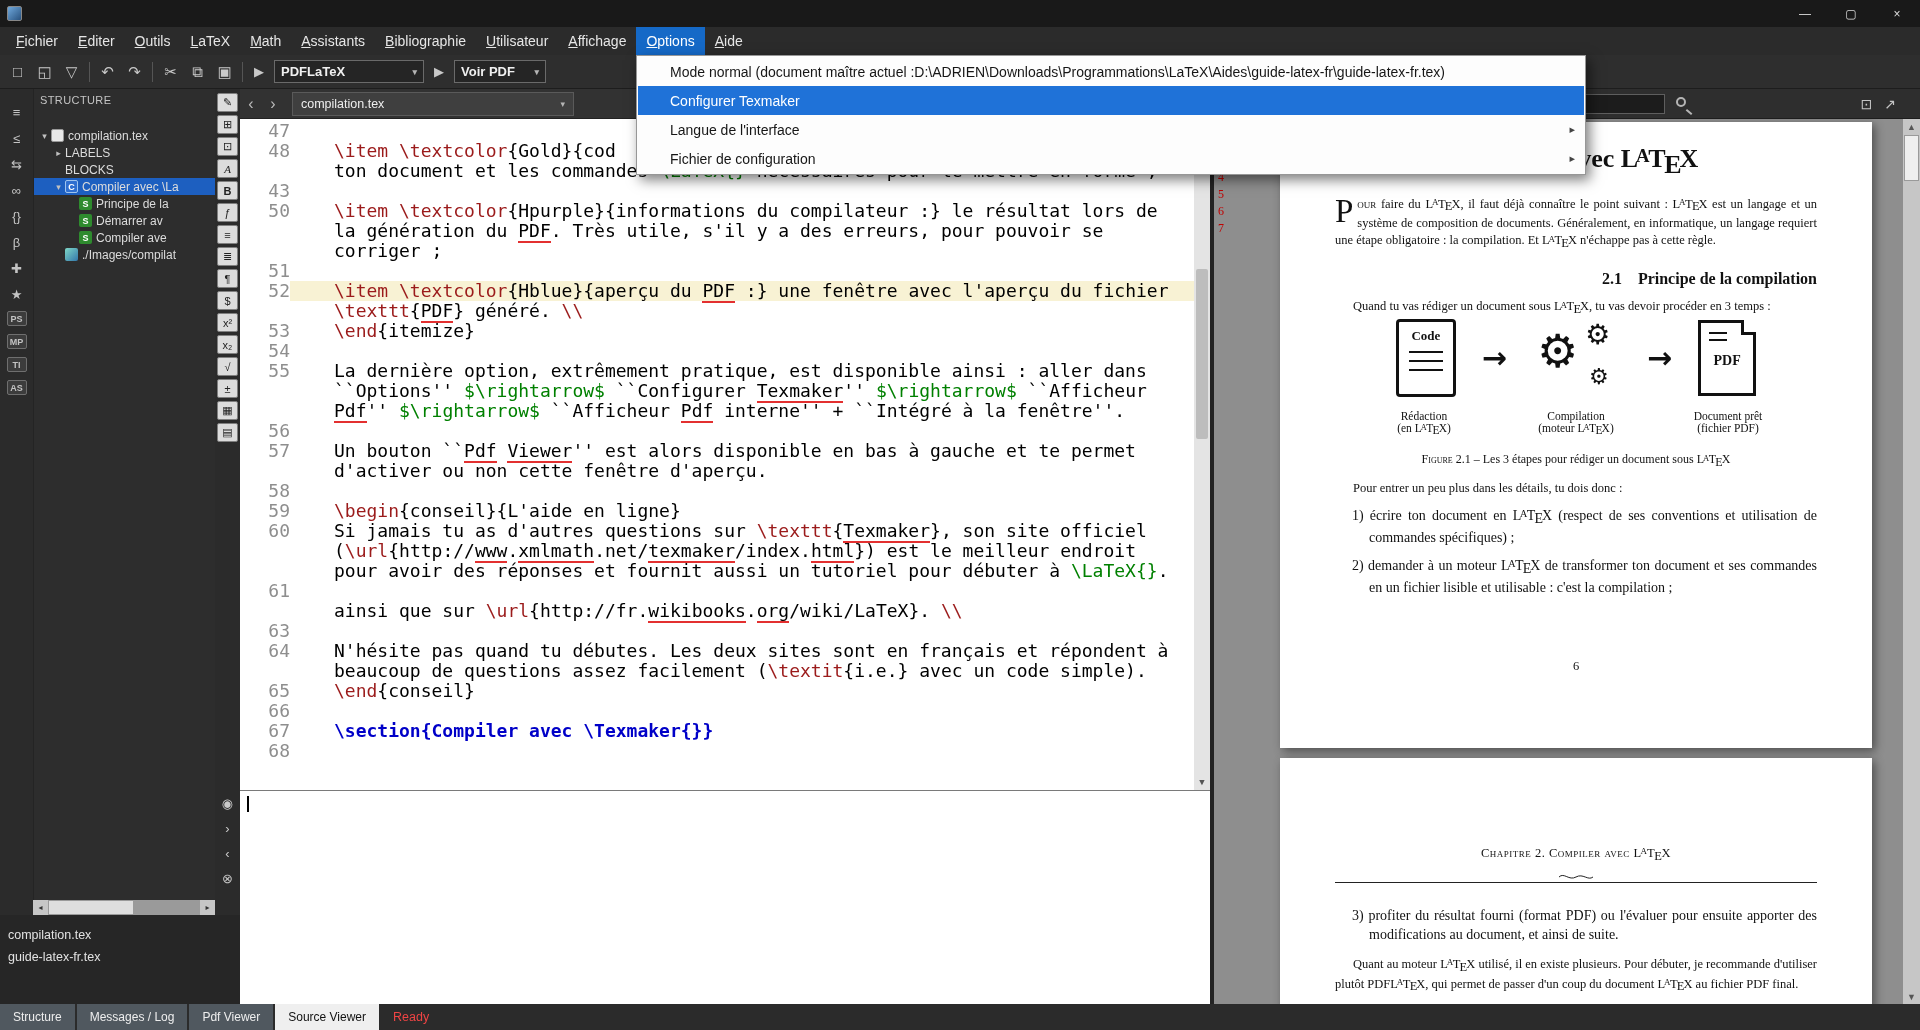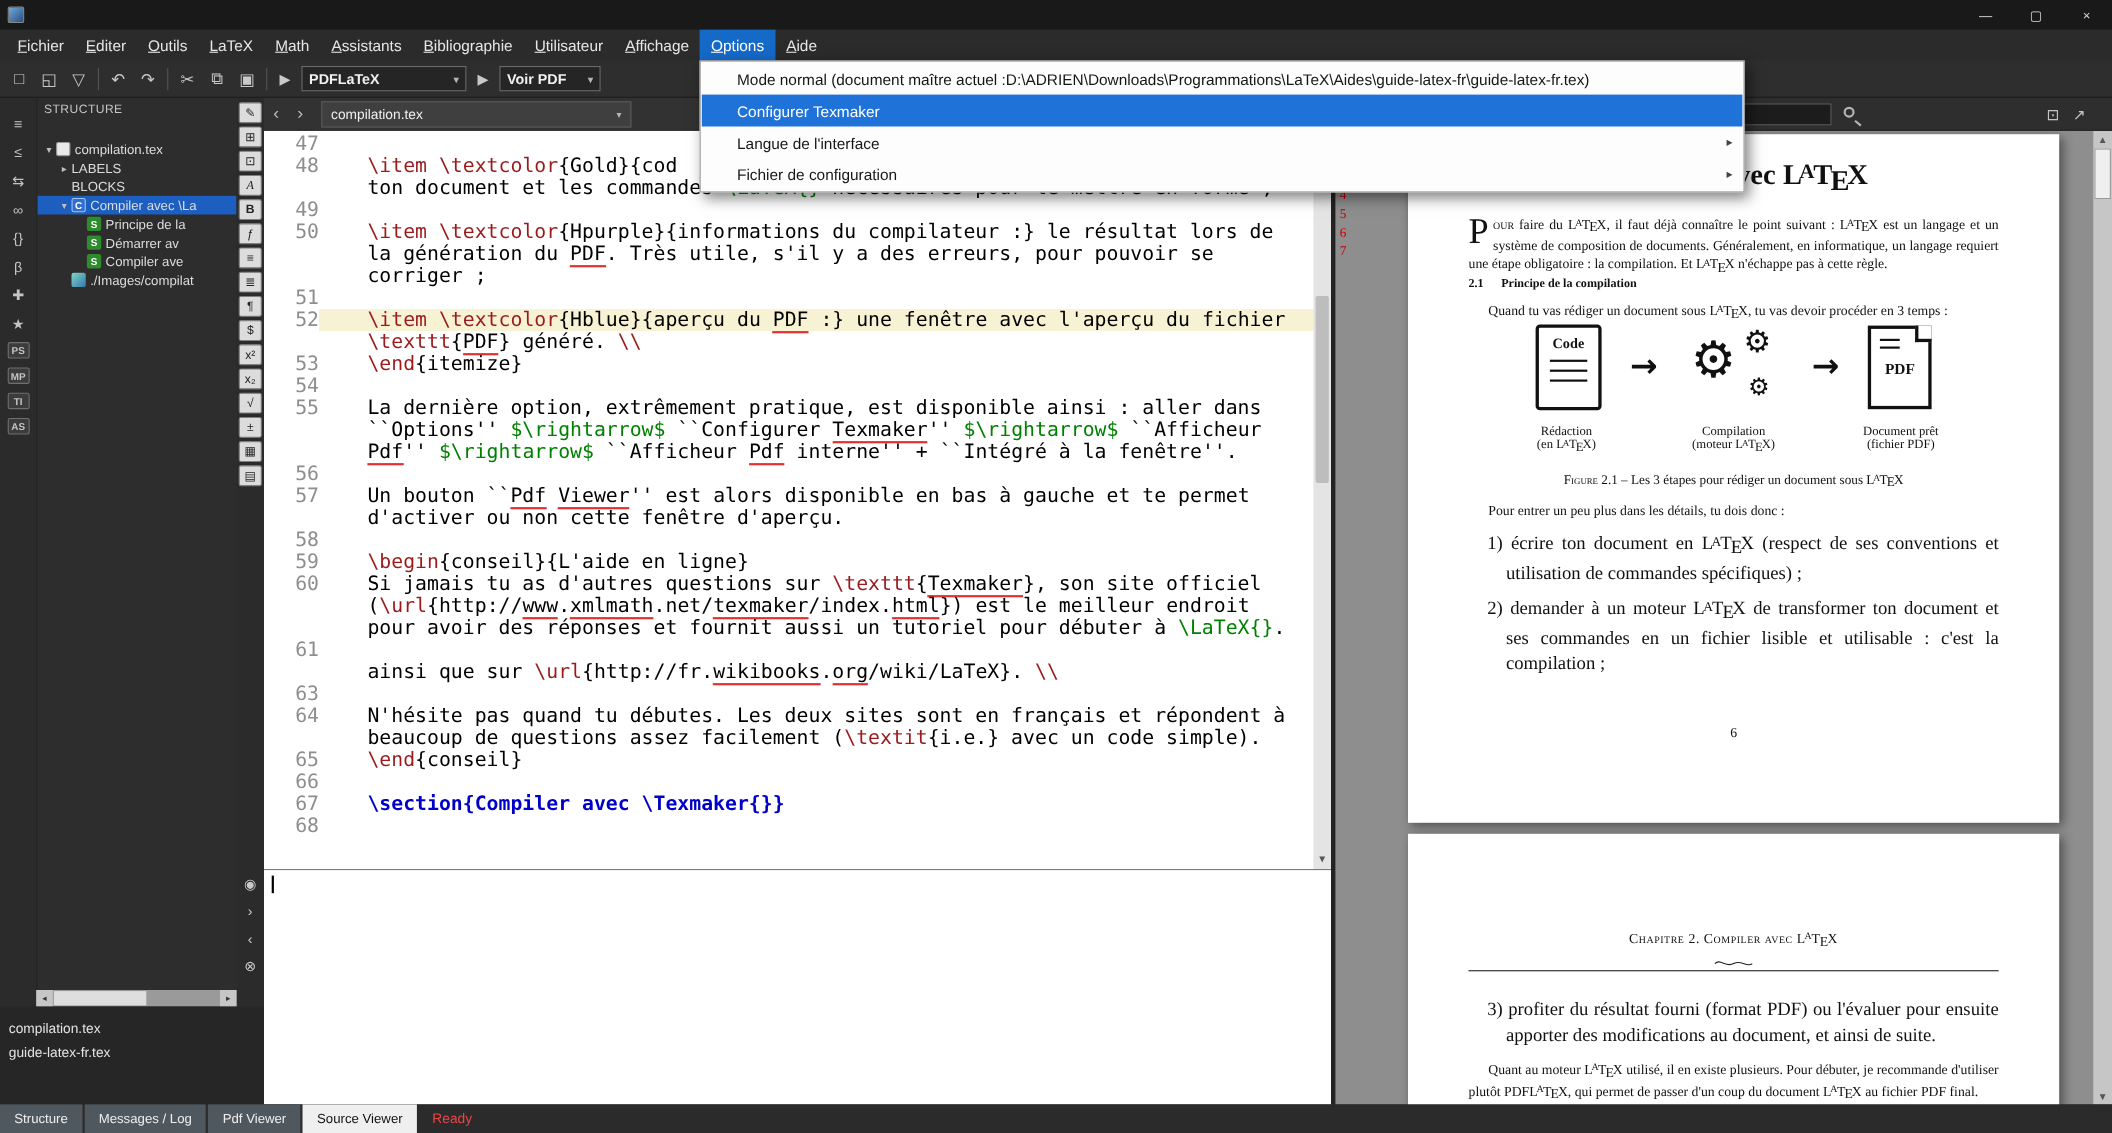--- a/index.html
+++ b/index.html
@@ -112,21 +112,21 @@
 
   .page{position:absolute;left:66px;width:592px;background:#fff;box-shadow:3px 3px 9px rgba(0,0,0,.45);font-family:"Liberation Serif",serif;color:#111;}
   .page1{top:3px;height:626px;padding:16px 55px 0;}
   .page2{top:639px;height:420px;padding:88px 55px 0;}
 
   .p-title{text-align:center;font-size:26px;font-weight:bold;margin-top:6px;}
   .p-body{font-size:12.5px;line-height:1.36;text-align:justify;}
   .p-intro{margin-top:16px;}
   .dropcap{float:left;font-size:33px;line-height:27px;margin:2px 4px 0 0;}
   .sc{font-variant:small-caps;}
-  .p-section{font-size:11px;font-weight:bold;}
+  .p-section{margin-top:18px;font-size:16px;font-weight:bold;text-align:right;}
   .p-section .snum{margin-right:16px;}
   .p-para{margin-top:10px;text-indent:18px;}
   .figure-row{display:flex;justify-content:center;align-items:center;gap:26px;}
   .fig-code{width:60px;height:78px;border:3px solid #111;border-radius:4px;text-align:center;padding-top:6px;font-weight:bold;font-size:13px;}
   .fig-code .line{height:0;border-top:2px solid #111;margin:7px 10px 0;}
   .fig-arrow{font-size:30px;font-weight:bold;font-family:"DejaVu Sans",sans-serif;}
   .fig-gears{position:relative;width:88px;height:80px;font-family:"DejaVu Sans",sans-serif;color:#111;}
   .g1{position:absolute;font-size:46px;left:4px;top:6px;}
   .g2{position:absolute;font-size:28px;left:52px;top:0;}
   .g3{position:absolute;font-size:22px;left:56px;top:46px;}
@@ -134,21 +134,21 @@
   .fig-pdf .fold{position:absolute;top:-3px;right:-3px;width:15px;height:15px;background:#fff;border-left:3px solid #111;border-bottom:3px solid #111;}
   .fig-pdf .plines{margin:9px 26px 0 8px;}
   .fig-pdf .plines div{border-top:2px solid #111;margin-top:5px;}
   .fig-pdf .ptxt{font-weight:bold;font-size:14px;margin-top:12px;}
   .fstep-row{display:flex;justify-content:center;gap:34px;margin-top:12px;text-align:center;}
   .fstep{width:118px;}
   .fstep-t{font-size:11.5px;}
   .fstep-s{font-size:11.5px;}
   .fig-caption{text-align:center;font-size:12px;margin-top:16px;}
   .cap-label{font-variant:small-caps;}
-  .pitem{margin-top:9px;padding-left:34px;text-indent:-17px;text-align:justify;font-size:17px;line-height:1.36;}
+  .pitem{margin-top:9px;padding-left:34px;text-indent:-17px;text-align:justify;font-size:14px;line-height:1.36;}
   .page-num{position:absolute;bottom:74px;left:0;width:100%;text-align:center;font-size:12.5px;}
 
   .p2-header{text-align:center;font-variant:small-caps;font-size:12.5px;letter-spacing:.5px;}
   .p2-orn{text-align:center;margin-top:3px;height:10px;}
   .p2-rule{border-top:1px solid #222;margin-top:5px;}
   .page2 .pitem{margin-top:23px;}
   .page2 .p-para{margin-top:12px;}
 
   
   .xA{font-size:.72em;vertical-align:.28em;margin:0 -.06em 0 -.12em;}
@@ -315,21 +315,21 @@
       <span>compilation.tex</span>
       <span class="sel-arrow">▾</span>
     </span>
   </div>
 
   <div class="editor">
     <div class="code-rows">
         <div class="crow"><span class="gut">47</span><span class="codeline"></span></div>
         <div class="crow"><span class="gut">48</span><span class="codeline"><span class="tk-c">\item</span><span class="tk-p"> </span><span class="tk-c">\textcolor</span><span class="tk-p">{Gold}{cod</span></span></div>
         <div class="crow"><span class="gut"></span><span class="codeline"><span class="tk-p">ton document et les commandes </span><span class="tk-m">\LaTeX{}</span><span class="tk-p"> nécessaires pour le mettre en forme ;</span></span></div>
-        <div class="crow"><span class="gut">49</span><span class="codeline"></span></div>
+        <div class="crow"><span class="gut">43</span><span class="codeline"></span></div>
         <div class="crow"><span class="gut">50</span><span class="codeline"><span class="tk-c">\item</span><span class="tk-p"> </span><span class="tk-c">\textcolor</span><span class="tk-p">{Hpurple}{informations du compilateur :} le résultat lors de</span></span></div>
         <div class="crow"><span class="gut"></span><span class="codeline"><span class="tk-p">la génération du </span><span class="tk-pu">PDF</span><span class="tk-p">. Très utile, s'il y a des erreurs, pour pouvoir se</span></span></div>
         <div class="crow"><span class="gut"></span><span class="codeline"><span class="tk-p">corriger ;</span></span></div>
         <div class="crow"><span class="gut">51</span><span class="codeline"></span></div>
         <div class="crow cur"><span class="gut">52</span><span class="codeline"><span class="tk-c">\item</span><span class="tk-p"> </span><span class="tk-c">\textcolor</span><span class="tk-p">{Hblue}{aperçu du </span><span class="tk-pu">PDF</span><span class="tk-p"> :} une fenêtre avec l'aperçu du fichier</span></span></div>
         <div class="crow"><span class="gut"></span><span class="codeline"><span class="tk-c">\texttt</span><span class="tk-p">{</span><span class="tk-pu">PDF</span><span class="tk-p">} généré. </span><span class="tk-c">\\</span></span></div>
         <div class="crow"><span class="gut">53</span><span class="codeline"><span class="tk-c">\end</span><span class="tk-p">{itemize}</span></span></div>
         <div class="crow"><span class="gut">54</span><span class="codeline"></span></div>
         <div class="crow"><span class="gut">55</span><span class="codeline"><span class="tk-p">La dernière option, extrêmement pratique, est disponible ainsi : aller dans</span></span></div>
         <div class="crow"><span class="gut"></span><span class="codeline"><span class="tk-p">``Options'' </span><span class="tk-m">$\rightarrow$</span><span class="tk-p"> ``Configurer </span><span class="tk-pu">Texmaker</span><span class="tk-p">'' </span><span class="tk-m">$\rightarrow$</span><span class="tk-p"> ``Afficheur</span></span></div>

